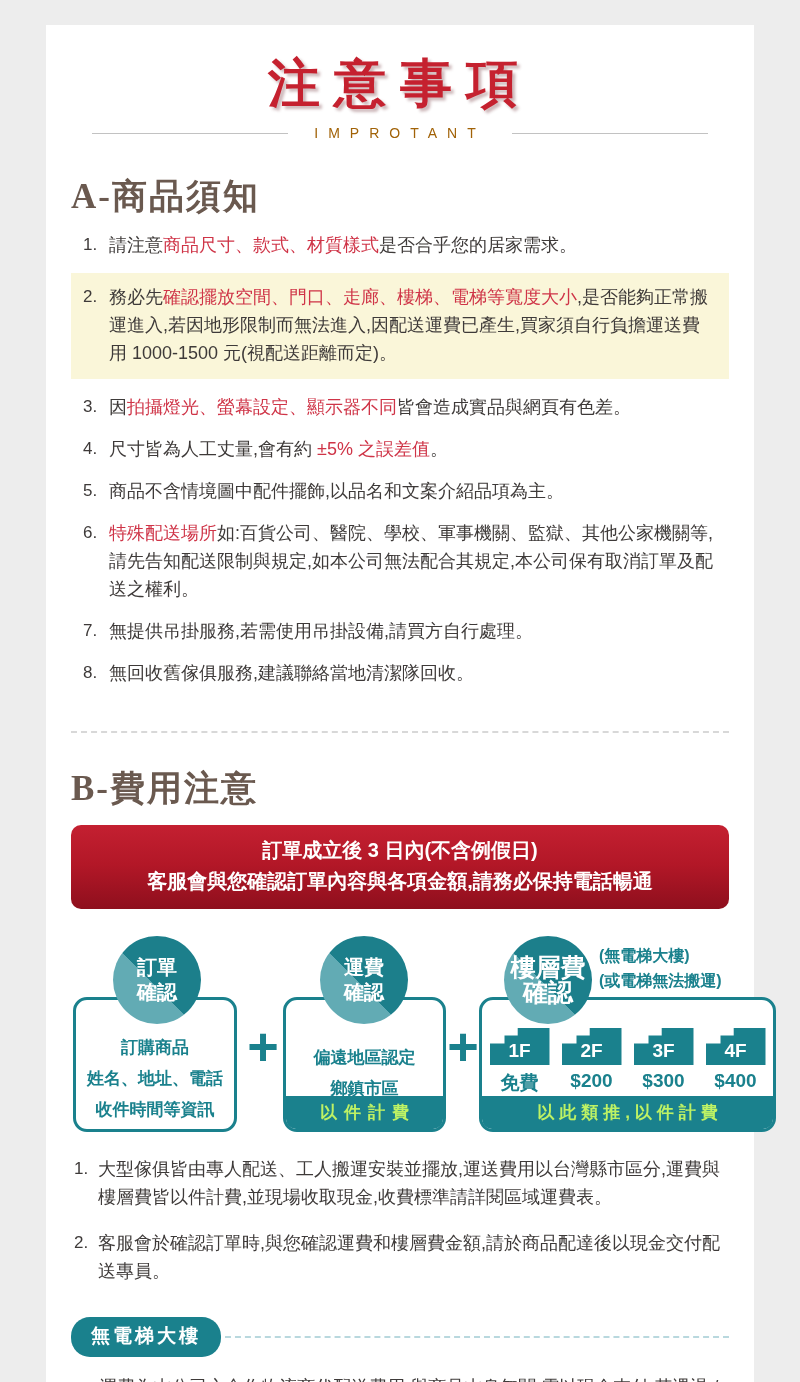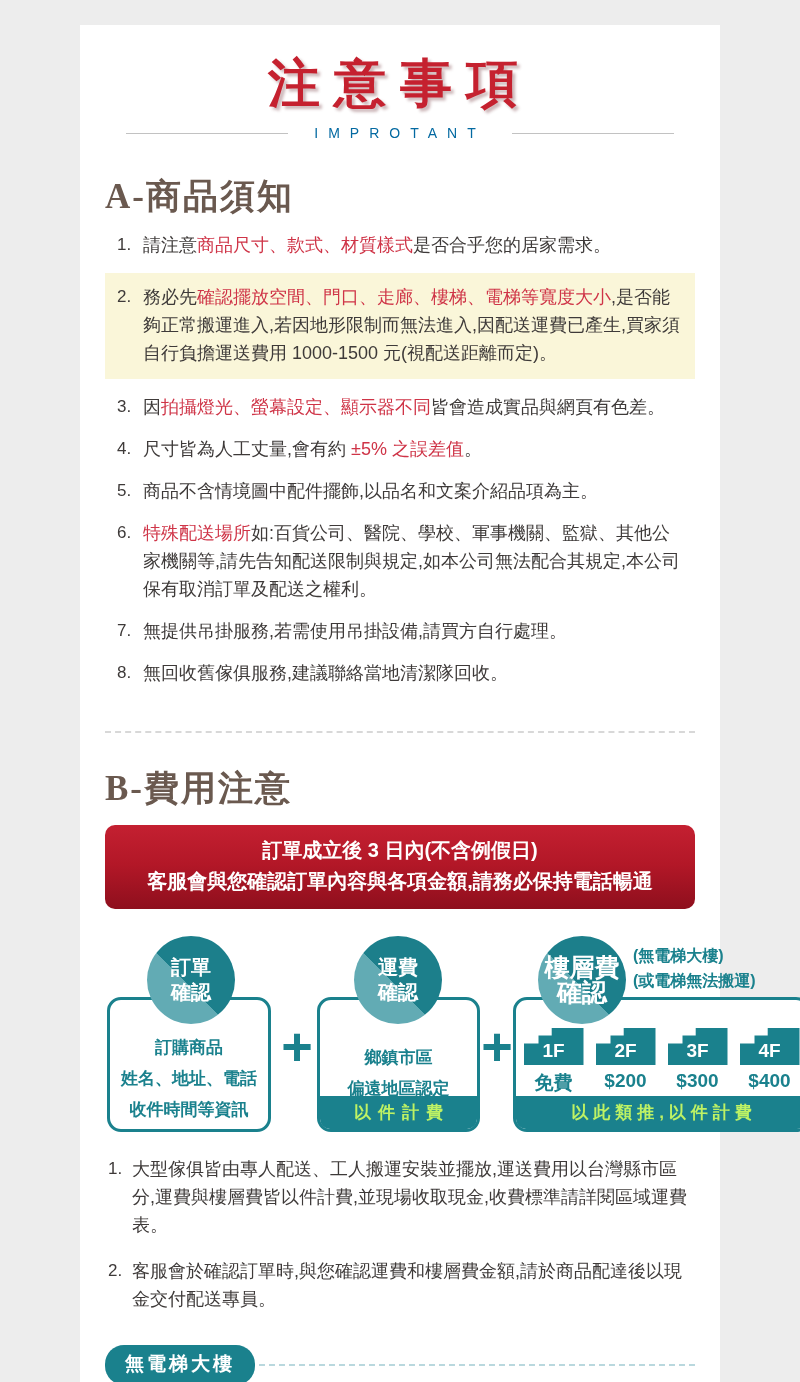--- a/index.html
+++ b/index.html
@@ -4,42 +4,42 @@
 <style>
   html,body{margin:0;padding:0;}
   body{
     width:800px;height:1382px;overflow:hidden;
     background:#ededed;
     font-family:"Liberation Sans","DejaVu Sans",sans-serif;
     color:#3e3a39;
   }
   .card{
     position:relative;
-    width:640px;height:1357px;
+    width:708px;height:1357px;
     margin:25px auto 8px;
     background:#ffffff;
     padding:28px 0 0;
     box-sizing:border-box;
   }
   
   .hero-title{
     margin:0;text-align:center;
     font-family:"Liberation Serif","DejaVu Serif",serif;
     font-size:52px;font-weight:bold;letter-spacing:14px;
     color:#c5212f;
     text-shadow:3px 3px 3px rgba(90,20,25,.30);
     line-height:62px;
   }
   .sub-row{
     display:flex;align-items:center;
     margin:10px 46px 0;
   }
   .sub-row .hline{flex:1;height:0;border-top:1px solid #c2c2c2;}
   .sub-row .sub{
-    margin:0 26px;color:#0369a1;
+    margin:0 26px;color:#a16207;
     font-size:14px;letter-spacing:10px;white-space:nowrap;
   }
   
   .sec-h{
     margin:36px 0 0 25px;
     font-family:"Liberation Serif","DejaVu Serif",serif;
     font-size:35px;font-weight:bold;letter-spacing:2px;
     color:#6a594f;line-height:40px;
   }
   
@@ -215,22 +215,22 @@
     </div>
     <div class="badge bd1">
       <span>訂單</span>
         <span>確認</span>
     </div>
 
     <div class="plus p1">+</div>
 
     <div class="dbox box2">
       <div class="blines2">
+        <div>偏遠地區認定</div>
         <div>鄉鎮市區</div>
-        <div>偏遠地區認定</div>
       </div>
       <div class="strip">以件計費</div>
     </div>
     <div class="badge bd2">
       <span>運費</span>
         <span>確認</span>
     </div>
 
     <div class="plus p2">+</div>
 

